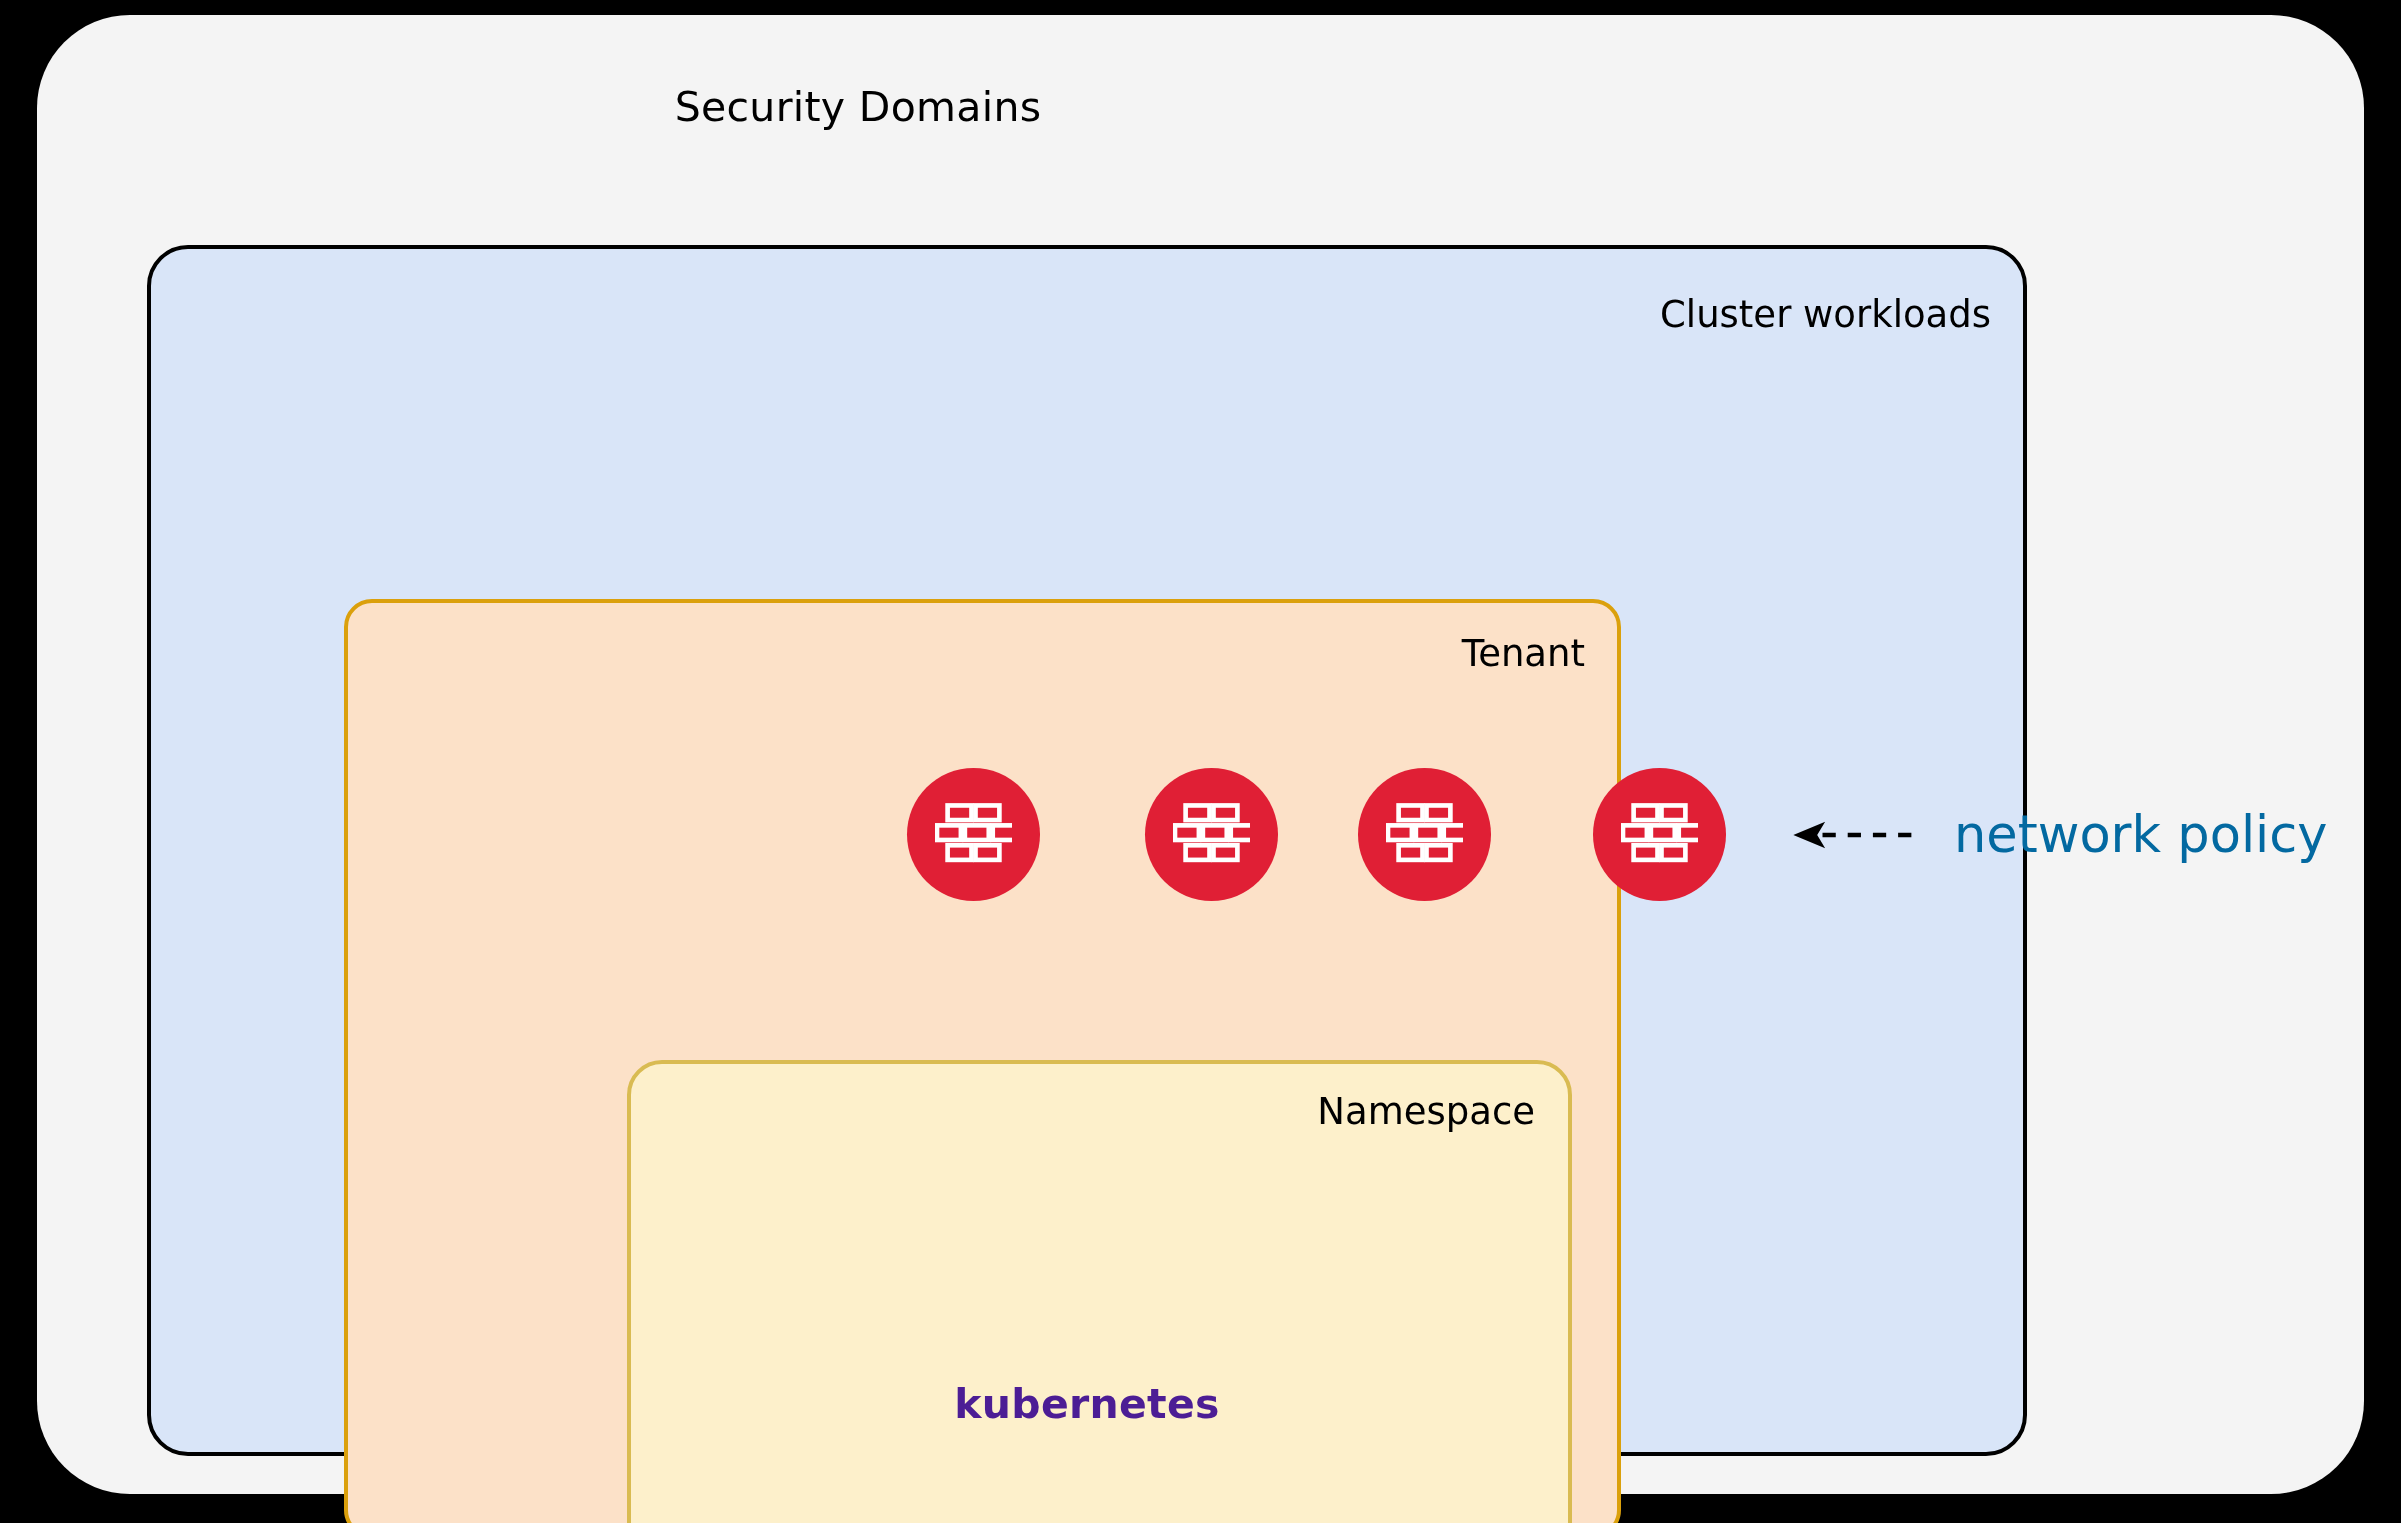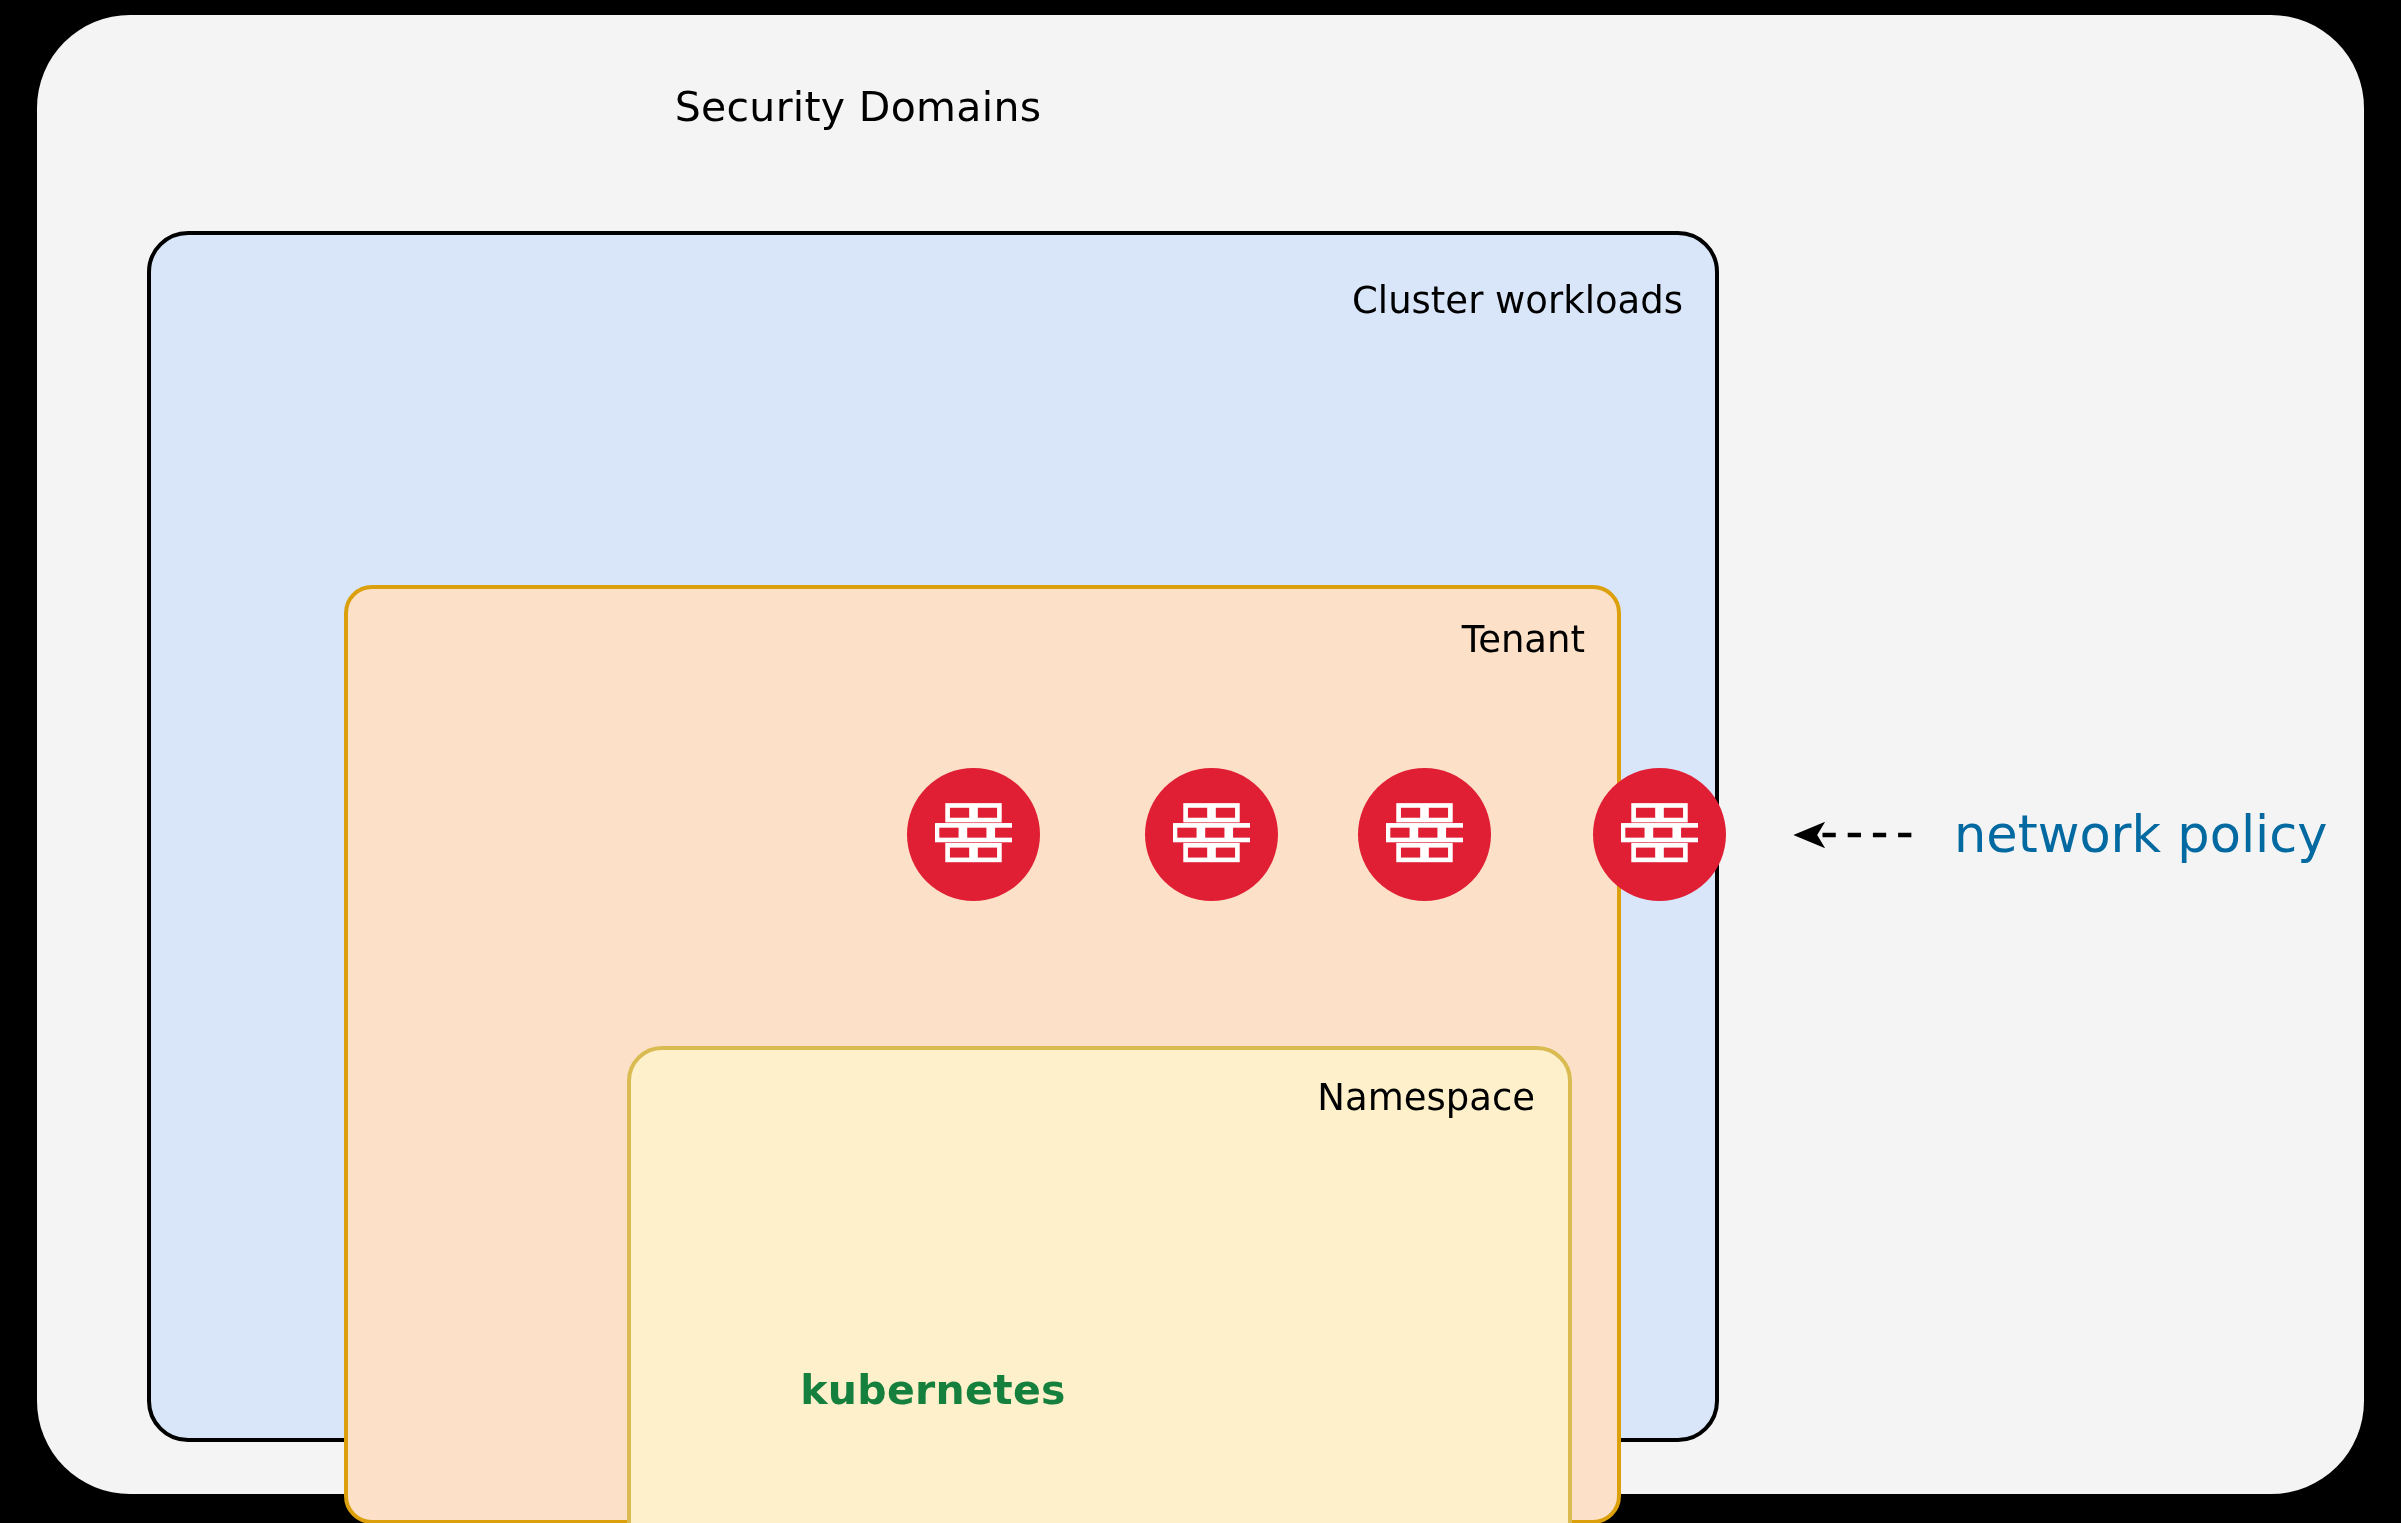--- a/index.html
+++ b/index.html
@@ -42,22 +42,22 @@
     font-size: 41px;
     color: #000000;
     letter-spacing: 0.3px;
     white-space: nowrap;
   }
 
   
   .box-cluster {
     position: absolute;
     left: 110px;
-    top: 216px;
-    width: 1572px;
+    top: 230px;
+    width: 1880px;
     height: 1211px;
     background: #D9E5F8;
     border: 4.7px solid #000000;
     border-radius: 41px;
     box-sizing: border-box;
   }
   .label-cluster {
     position: absolute;
     right: 32px;
     top: 44px;
@@ -111,21 +111,21 @@
 
   
   .label-kubernetes {
     position: absolute;
     left: 0;
     right: 0;
     bottom: 24px;
     text-align: center;
     font-size: 41px;
     font-weight: bold;
-    color: #15803d;
+    color: #4c1d95;
     letter-spacing: 0.3px;
   }
 
   
   .fw {
     position: absolute;
     width: 133px;
     height: 133px;
     border-radius: 50%;
     background: #E01F35;

